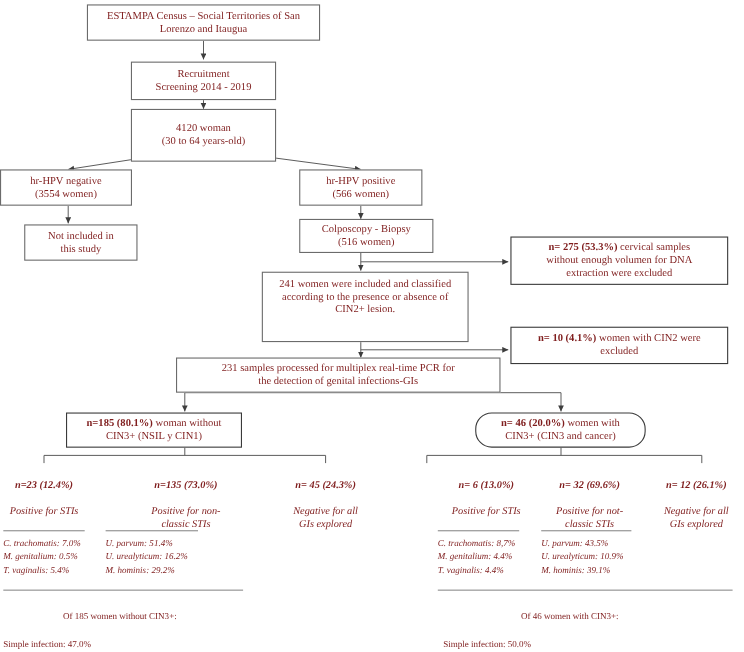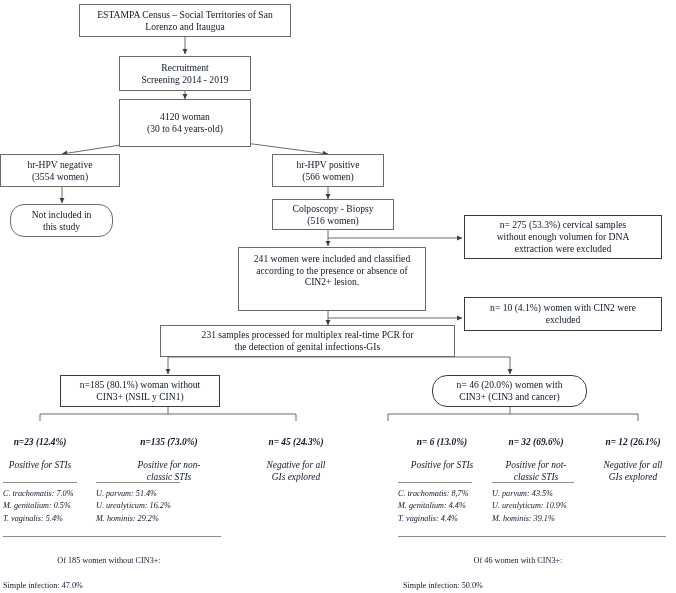--- a/index.html
+++ b/index.html
@@ -6,39 +6,39 @@
     margin: 0;
     padding: 0;
     background: #ffffff;
   }
   #canvas {
     position: relative;
     width: 676px;
     height: 593px;
     background: #ffffff;
     font-family: "Liberation Serif", "DejaVu Serif", serif;
-    color: #0f172a;
+    color: #7f1d1d;
     overflow: hidden;
   }
   .box {
     position: absolute;
     box-sizing: border-box;
     border: 1px solid #6b6b6b;
     background: #ffffff;
     display: flex;
     align-items: center;
     justify-content: center;
     text-align: center;
     line-height: 1.22;
     font-size: 9.6px;
     padding: 2px 3px;
     white-space: pre-line;
   }
   .box.thick { border: 1.4px solid #3a3a3a; }
-  .box .lead { font-weight: normal; margin-top: 36px; }
+  .box .lead { font-weight: bold; margin-top: 36px; }
 
   .txt {
     position: absolute;
     box-sizing: border-box;
     text-align: center;
     line-height: 1.22;
     font-size: 9.4px;
     white-space: pre-line;
     font-style: italic;
   }
@@ -139,21 +139,21 @@
 
   <div class="box" style="left:119px; top:99px; width:132px; height:48px;">4120 woman
 (30 to 64 years-old)</div>
 
   <div class="box" style="left:0; top:154px; width:120px; height:33px;">hr-HPV negative
 (3554 women)</div>
 
   <div class="box" style="left:272px; top:154px; width:112px; height:33px;">hr-HPV positive
 (566 women)</div>
 
-  <div class="box" style="left:10px; top:204px; width:103px; height:33px;border-radius:14px;">Not included in
+  <div class="box" style="left:22px; top:204px; width:103px; height:33px;">Not included in
 this study</div>
 
   <div class="box" style="left:272px; top:199px; width:122px; height:31px;">Colposcopy - Biopsy
 (516 women)</div>
 
   <div class="box" style="left:238px; top:247px; width:188px; height:64px; align-items:flex-start; padding-top:5px;">241 women were included and classified
 according to the presence or absence of
 CIN2+ lesion.</div>
 
   <div class="box thick" style="left:464px; top:215px; width:198px; height:44px;">

